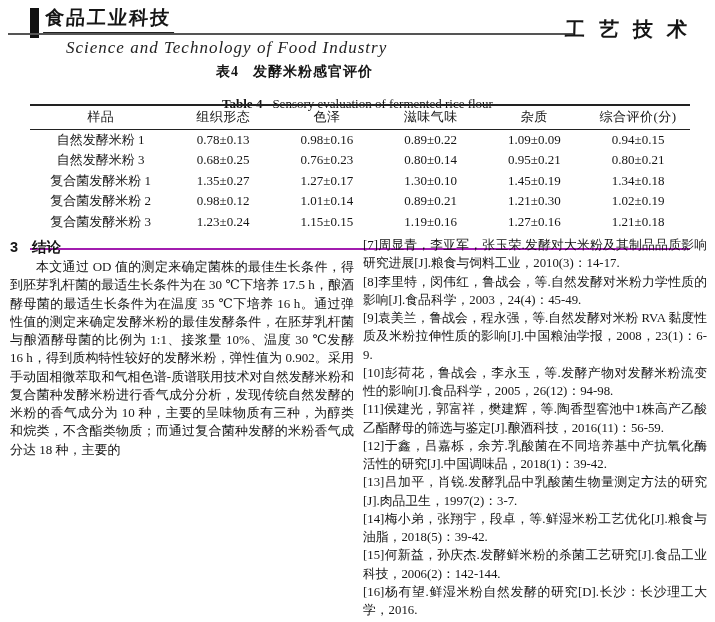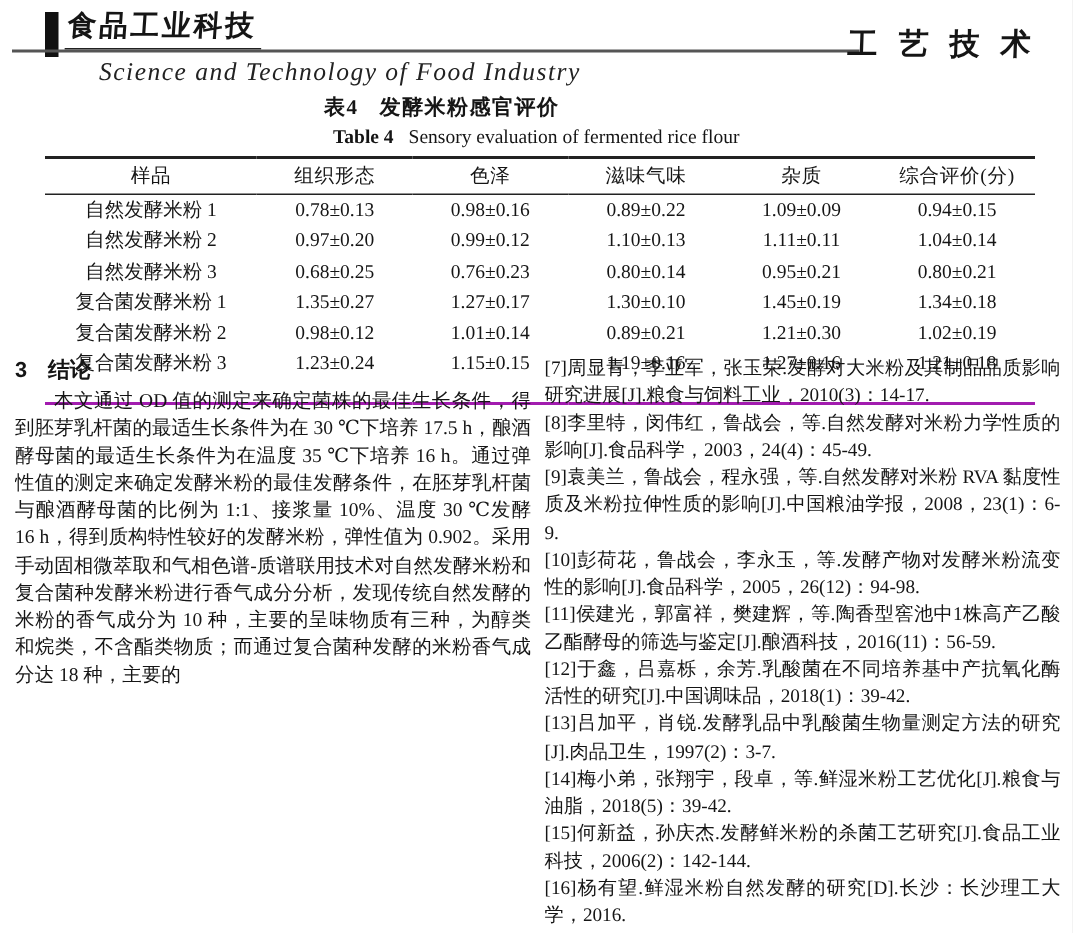--- a/index.html
+++ b/index.html
@@ -31,21 +31,21 @@
   .banner{
     position:absolute;right:14px;top:16px;
     font-size:20px;font-weight:bold;letter-spacing:14px;
     transform:skewX(-2deg);
     white-space:nowrap;
   }
   
   .caption-cn{position:absolute;left:0;top:63px;width:589px;text-align:center;
     font-size:14px;font-weight:bold;letter-spacing:1px;}
   .caption-cn .cap-label{margin-right:14px;}
-  .caption-en{position:absolute;left:0;top:83px;width:715px;text-align:center;
+  .caption-en{position:absolute;left:0;top:96px;width:715px;text-align:center;
     font-size:13px;font-family:"Liberation Serif",serif;}
   .caption-en .cap-label{margin-right:10px;font-weight:bold;}
   
   .tbl-wrap{position:absolute;left:30px;top:104px;width:660px;}
   table.sensory{
     width:100%;border-collapse:collapse;
     border-top:2px solid #222;border-bottom:2px solid #a21caf;
     font-size:13px;
   }
   table.sensory th{
@@ -119,28 +119,20 @@
       <tbody>
         <tr>
           <td>自然发酵米粉 1</td>
           <td>0.78±0.13</td>
           <td>0.98±0.16</td>
           <td>0.89±0.22</td>
           <td>1.09±0.09</td>
           <td>0.94±0.15</td>
         </tr>
         <tr>
-          <td>自然发酵米粉 2</td>
-          <td>0.97±0.20</td>
-          <td>0.99±0.12</td>
-          <td>1.10±0.13</td>
-          <td>1.11±0.11</td>
-          <td>1.04±0.14</td>
-        </tr>
-        <tr>
           <td>自然发酵米粉 3</td>
           <td>0.68±0.25</td>
           <td>0.76±0.23</td>
           <td>0.80±0.14</td>
           <td>0.95±0.21</td>
           <td>0.80±0.21</td>
         </tr>
         <tr>
           <td>复合菌发酵米粉 1</td>
           <td>1.35±0.27</td>

